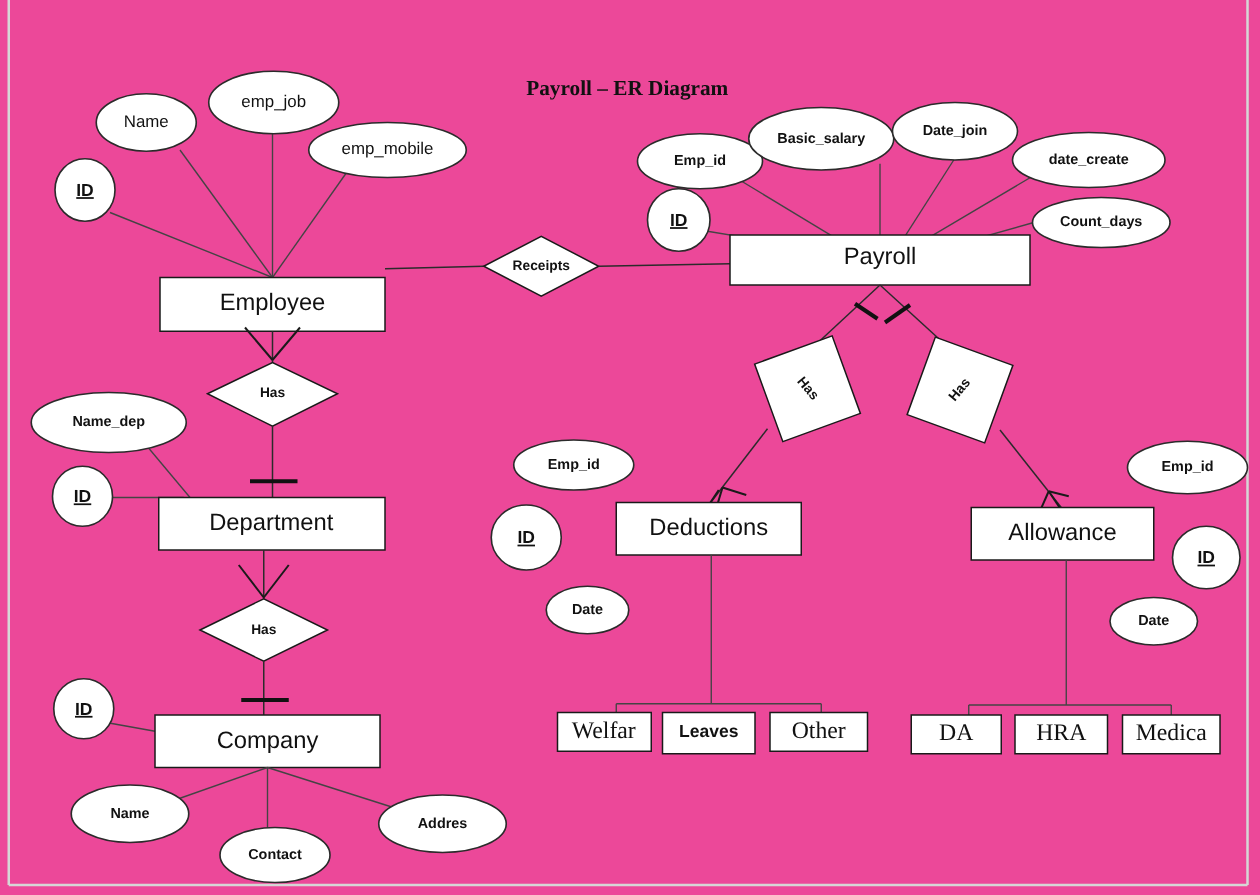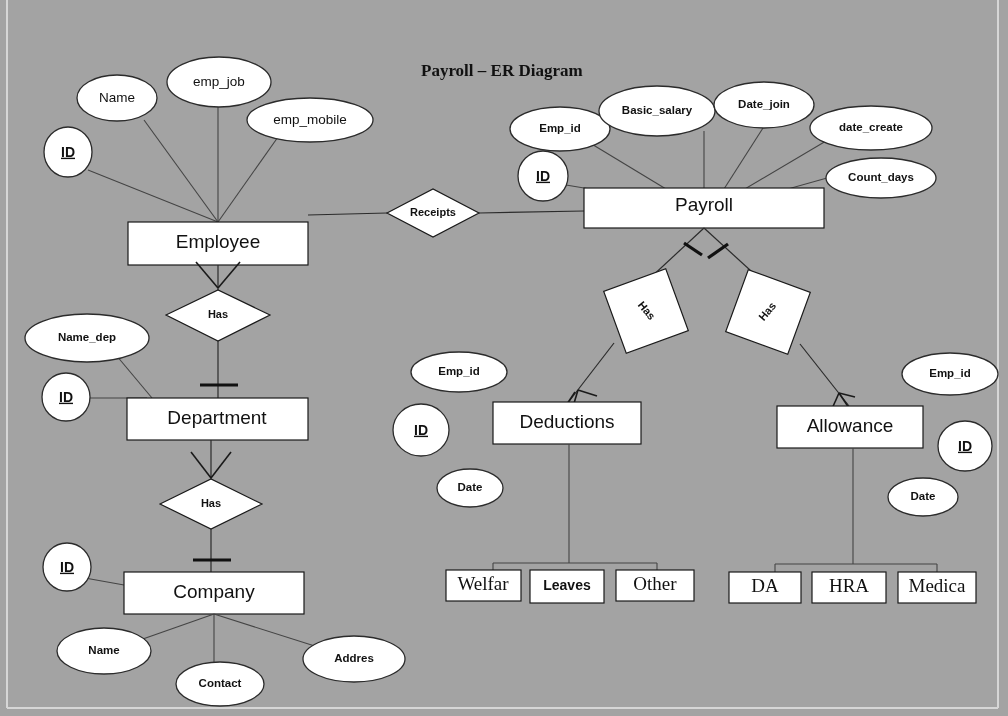--- a/index.html
+++ b/index.html
@@ -4,21 +4,21 @@
 <style>
   html, body {
     margin: 0;
     padding: 0;
     background: #ffffff;
   }
   #page {
     position: relative;
     width: 1008px;
     height: 716px;
-    background: #a3a3a3;
+    background: #ec4899;
     overflow: hidden;
     font-family: "Liberation Sans", sans-serif;
   }
   svg#diagram {
     position: absolute;
     left: 0;
     top: 0;
     width: 1008px;
     height: 716px;
   }

